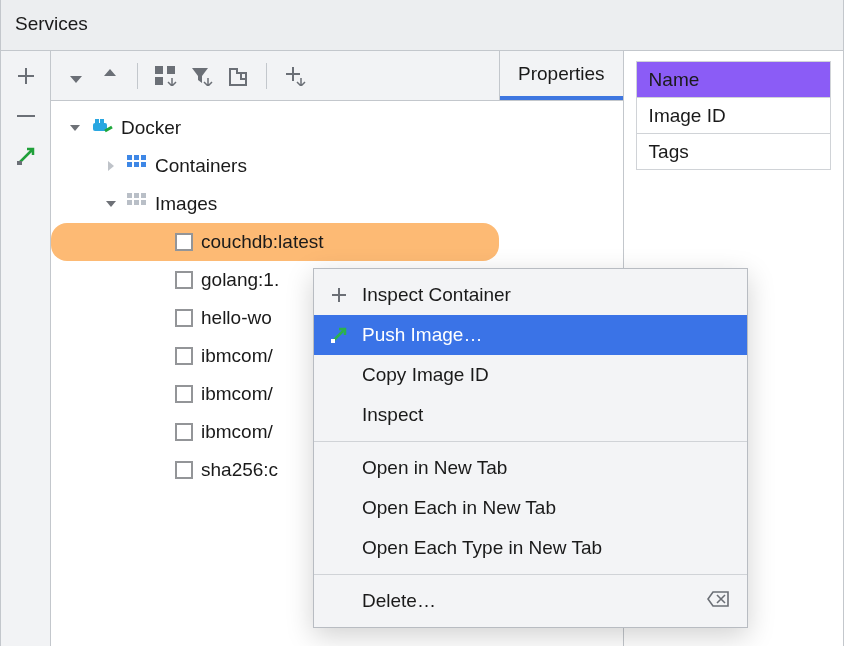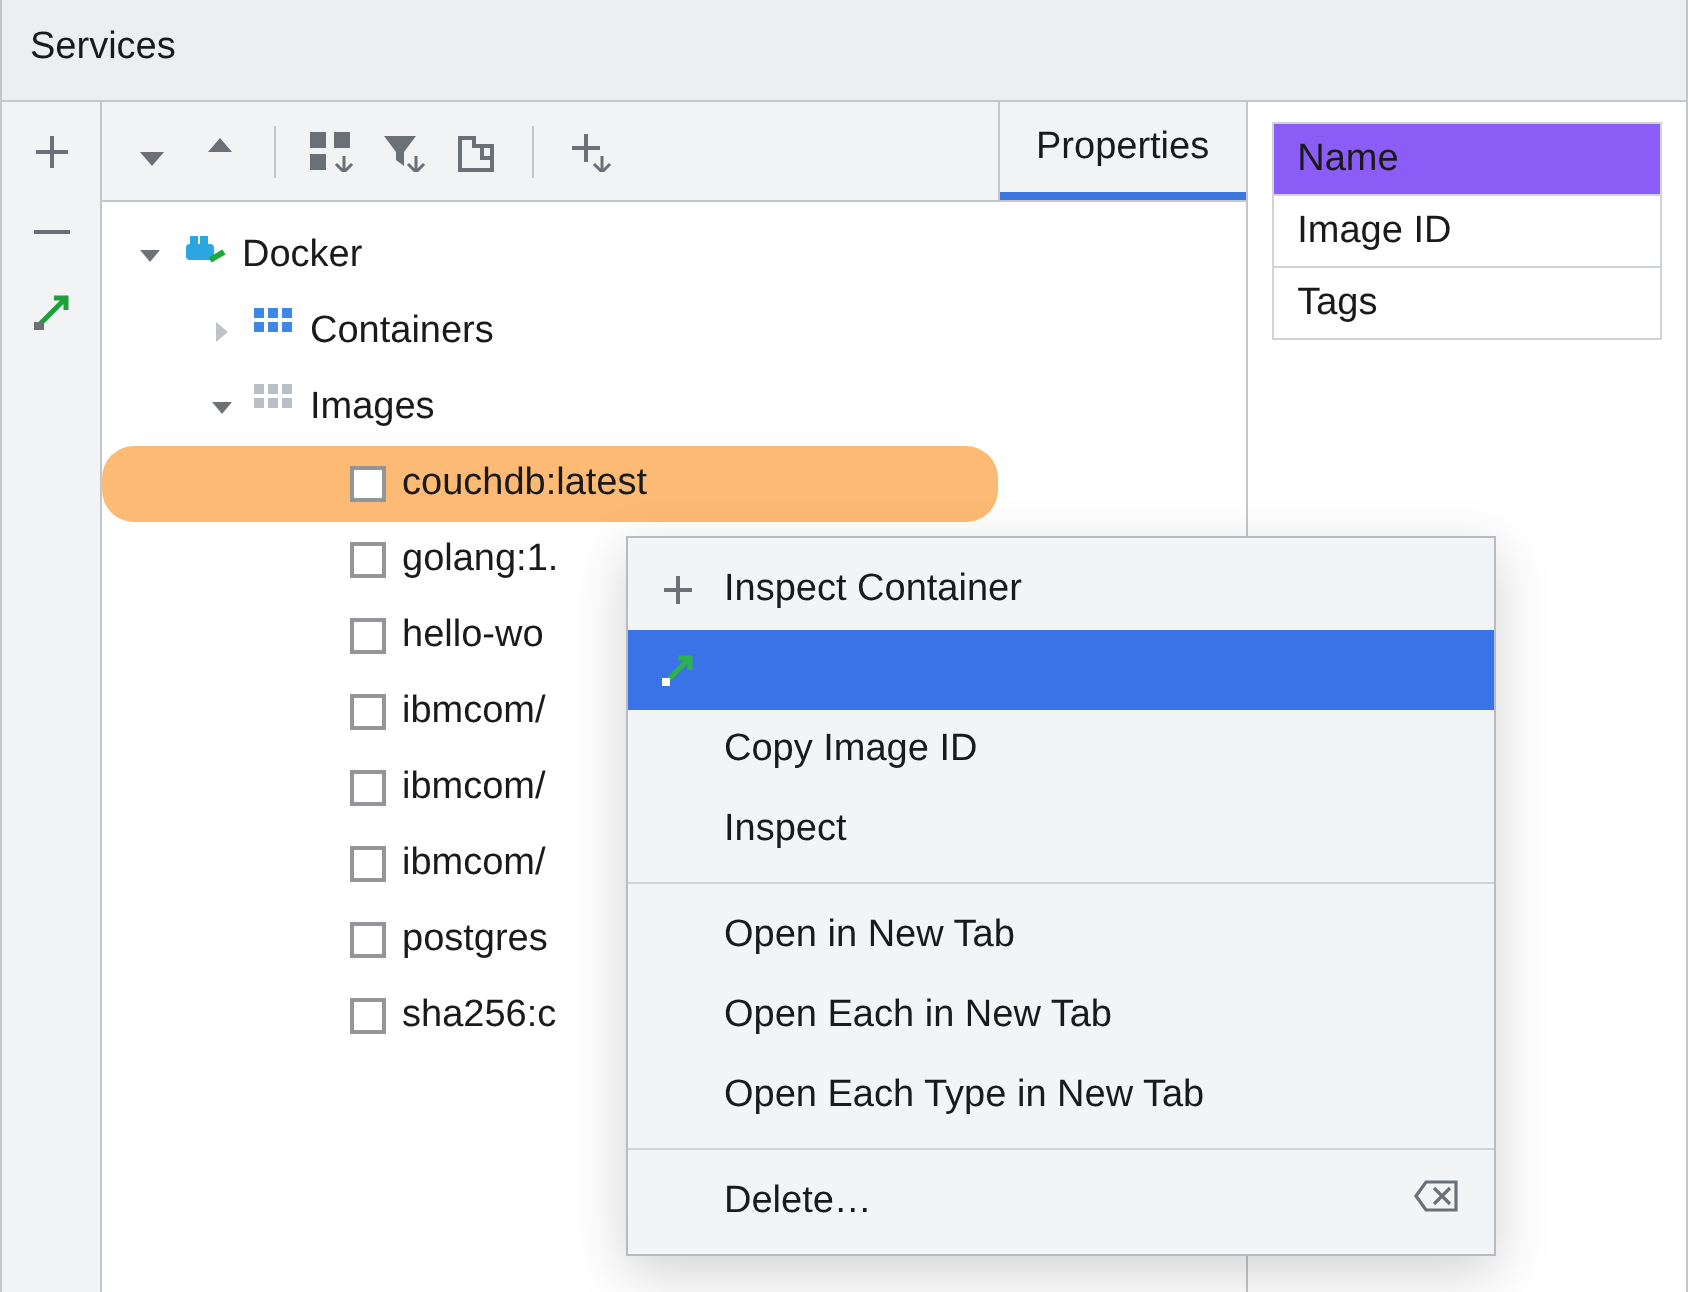--- a/index.html
+++ b/index.html
@@ -315,24 +315,20 @@
       <div class="row" style="padding-left:124px">
         <span class="chbox"></span>
         <span>ibmcom/</span>
       </div>
       <div class="row" style="padding-left:124px">
         <span class="chbox"></span>
         <span>ibmcom/</span>
       </div>
       <div class="row" style="padding-left:124px">
         <span class="chbox"></span>
-        <span>postgres</span>
-      </div>
-      <div class="row" style="padding-left:124px">
-        <span class="chbox"></span>
         <span>sha256:c</span>
       </div>
     </div>
   </div>
 
   <div class="props-side">
     <div class="props-header">
       <div class="tab">
         <span>Properties</span>
       </div>
@@ -362,20 +358,21 @@
     </span>
     <span>Inspect Container</span>
   </div>
   <div class="ctx-item hil">
     <span class="ic">
       <svg width="16" height="16">
           <path d="M2 14 L14 2 M8 2 H14 V8" stroke="#2bb24c" stroke-width="2.5" fill="none"></path>
           <rect x="0" y="12" width="4" height="4" fill="#ffffff"></rect>
         </svg>
     </span>
+    <span>Push Image…</span>
   </div>
   <div class="ctx-item">
     <span class="ic"></span>
     <span>Copy Image ID</span>
   </div>
   <div class="ctx-item">
     <span class="ic"></span>
     <span>Inspect</span>
   </div>
 

